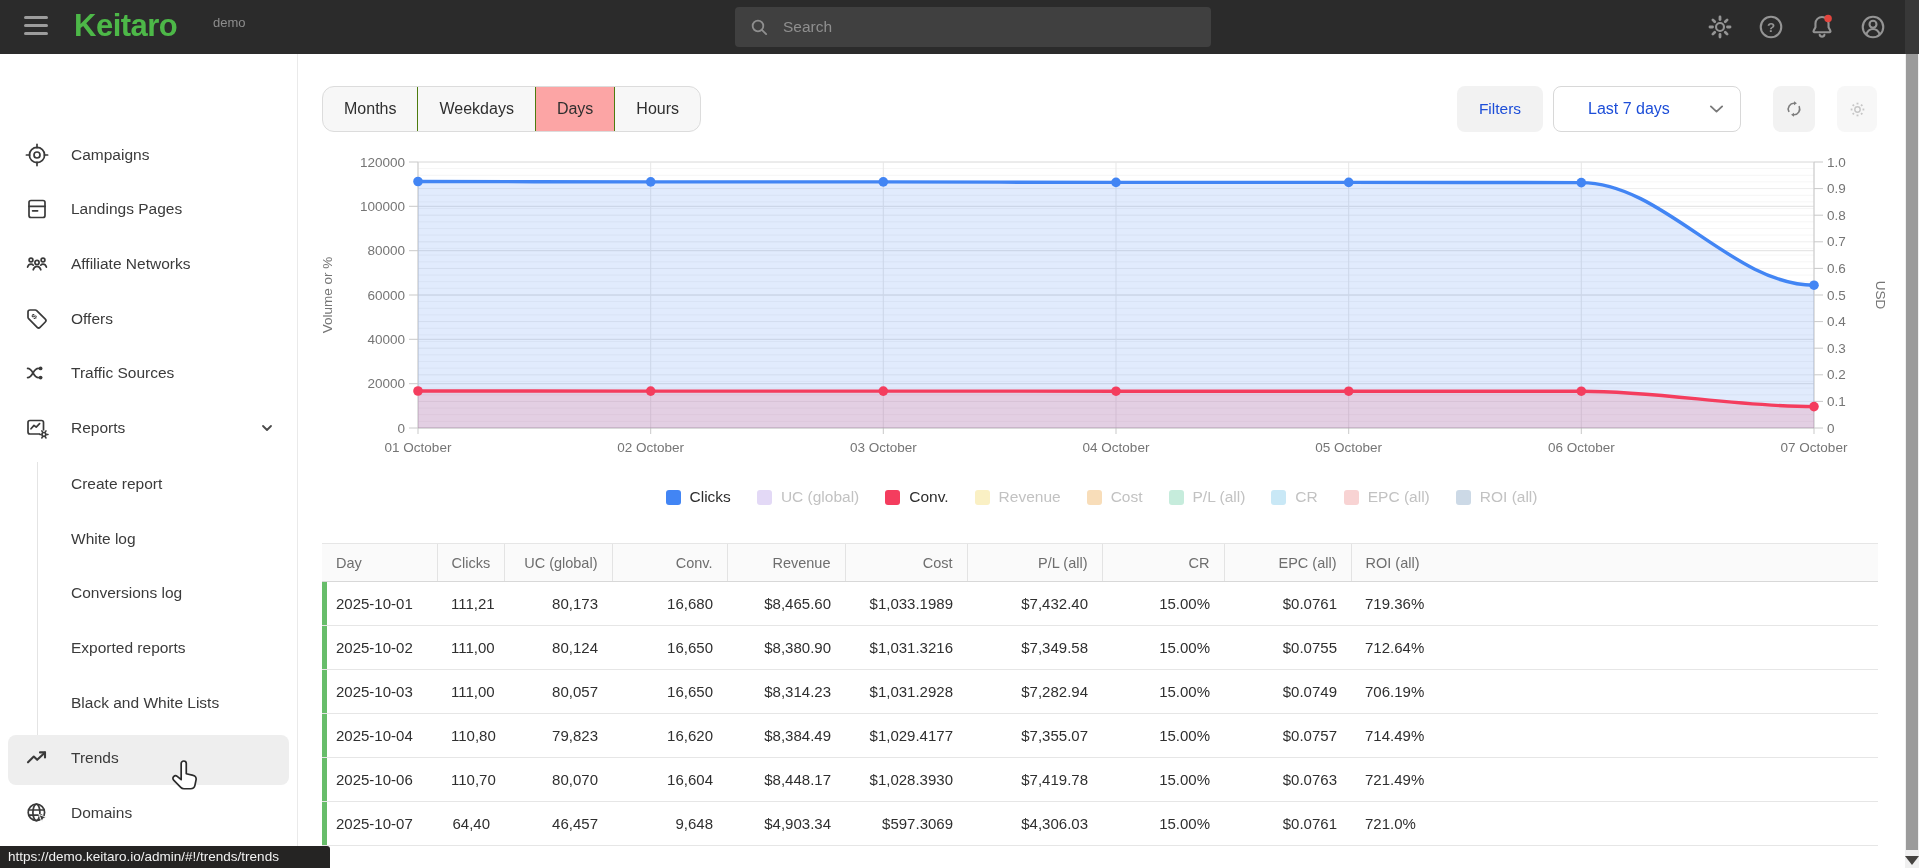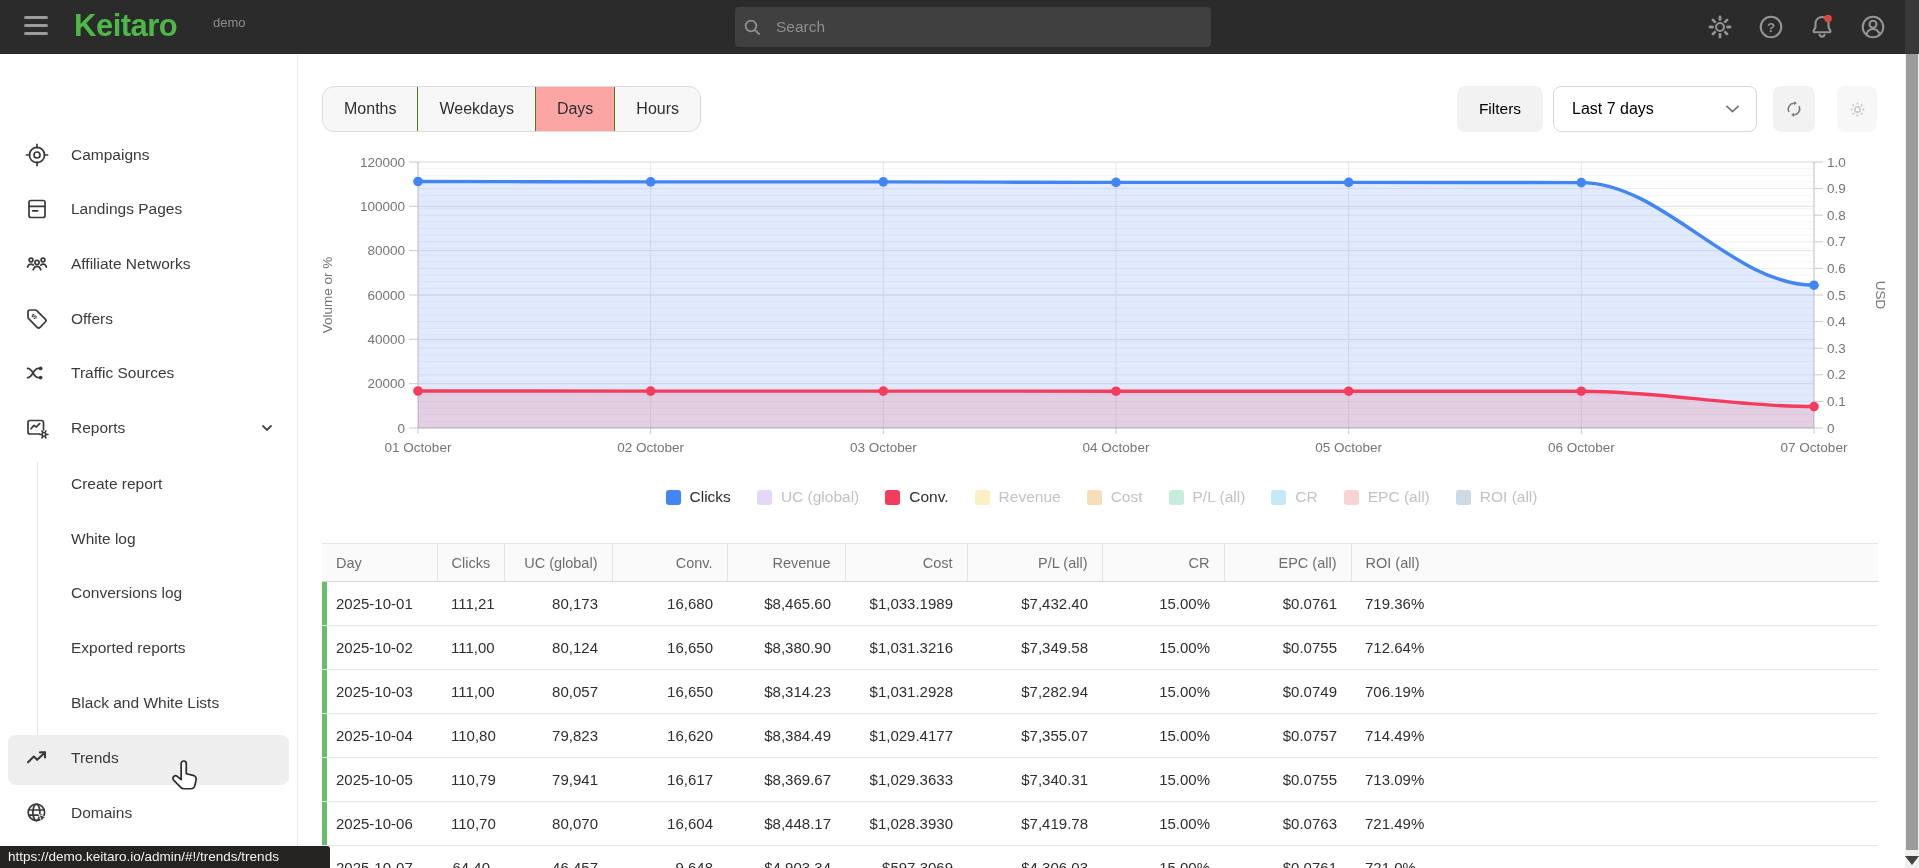--- a/index.html
+++ b/index.html
@@ -5,21 +5,21 @@
   html,body{margin:0;padding:0;background:#fff;}
   #app{position:relative;width:1919px;height:868px;background:#fff;overflow:hidden;
        font-family:"Liberation Sans",sans-serif;color:#2f2f2f;}
   
   .topbar{position:absolute;left:0;top:0;width:1919px;height:54px;background:#2b2b2b;z-index:20;}
   .hamburger{position:absolute;left:24px;top:16px;width:24px;height:22px;cursor:pointer;}
   .hamburger span{display:block;width:24px;height:3px;border-radius:2px;background:#9c9c9c;margin-bottom:5px;}
   .logo{position:absolute;left:74px;top:8px;font-size:31px;font-weight:800;letter-spacing:-0.5px;color:#4db848;cursor:pointer;}
   .env{position:absolute;left:213px;top:15px;font-size:13px;color:#8d8d8d;}
   .search{position:absolute;left:735px;top:7px;width:476px;height:40px;background:#404040;border-radius:4px;
-          display:flex;align-items:center;padding-left:8px;box-sizing:border-box;}
+          display:flex;align-items:center;padding-left:15px;box-sizing:border-box;}
   .search svg{flex:0 0 auto;}
   .search input{margin-left:12px;flex:1;background:transparent;border:none;outline:none;color:#d0d0d0;font-size:15.5px;font-family:inherit;}
   .search input::placeholder{color:#8f8f8f;}
   .top-icons{position:absolute;right:32px;top:13px;display:flex;gap:23px;align-items:center;}
   .top-icons .ticon{width:28px;height:28px;cursor:pointer;}
   
   .sidebar{position:absolute;left:0;top:54px;width:297px;height:814px;background:#fff;border-right:1px solid #eaeaea;z-index:10;}
   .nav-item{position:absolute;left:0;width:297px;height:44px;display:flex;align-items:center;cursor:pointer;}
   .nav-item .nicon{position:absolute;left:25px;width:24px;height:24px;}
   .nav-item .nlabel{position:absolute;left:71px;font-size:15.5px;color:#3b3b3b;white-space:nowrap;}
@@ -28,24 +28,24 @@
   .chev{position:absolute;left:259px;}
   .sicon{stroke:#3a3a3a;fill:none;stroke-width:1.7;stroke-linecap:round;stroke-linejoin:round;}
   
   .main{position:absolute;left:298px;top:54px;width:1607px;height:814px;background:#fff;}
   .tabs{position:absolute;left:24px;top:32px;height:46px;display:flex;border:1px solid #dcdcdc;border-radius:12px;
         overflow:hidden;background:#f7f7f7;box-sizing:border-box;}
   .tabs button{border:none;background:transparent;padding:0 21px;font-size:16px;color:#2f2f2f;font-family:inherit;cursor:pointer;height:100%;}
   .tabs button + button{border-left:1px solid #4d7c0f;}
   .tabs button.active{background:#fca5a5;}
   .btn{position:absolute;top:32px;height:46px;border:none;border-radius:8px;background:#f2f2f2;font-size:15.5px;
-       color:#000000;font-family:inherit;cursor:pointer;display:flex;align-items:center;justify-content:center;box-sizing:border-box;}
+       color:#1d4ed8;font-family:inherit;cursor:pointer;display:flex;align-items:center;justify-content:center;box-sizing:border-box;}
   .filters-btn{left:1159px;width:86px;}
-  .range-select{left:1255px;width:204px;background:#fff;border:1px solid #d8d8d8;justify-content:space-between;
-                padding:0 16px 0 18px;font-size:16px;}
+  .range-select{left:1255px;width:188px;background:#fff;border:1px solid #d8d8d8;justify-content:space-between;
+                padding:0 16px 0 34px;font-size:16px;}
   .refresh-btn{left:1475px;width:42px;}
   .gear-btn{left:1539px;width:40px;background:#f7f7f7;}
   
   #chart-svg{position:absolute;left:12px;top:72px;}
   #chart-svg text{font-family:"Liberation Sans",sans-serif;font-size:13.5px;fill:#757575;}
   .legend{position:absolute;left:0;top:434px;width:1607px;display:flex;justify-content:center;gap:26px;align-items:center;}
   .legend-item{display:flex;align-items:center;gap:9px;font-size:15.5px;cursor:pointer;}
   .legend-item .sw{width:15px;height:15px;border-radius:3px;}
   .legend-item.on{color:#2d2d2d;}
   .legend-item.off{color:#c2c2c2;}
@@ -512,32 +512,20 @@
             <td class="ar">79,823</td>
             <td class="ar">16,620</td>
             <td class="ar">$8,384.49</td>
             <td class="ar">$1,029.4177</td>
             <td class="ar pos">$7,355.07</td>
             <td class="ar">15.00%</td>
             <td class="ar">$0.0757</td>
             <td class="al pos">714.49%</td>
           </tr>
           <tr>
-            <td class="al">2025-10-05</td>
-            <td class="ar">110,79</td>
-            <td class="ar">79,941</td>
-            <td class="ar">16,617</td>
-            <td class="ar">$8,369.67</td>
-            <td class="ar">$1,029.3633</td>
-            <td class="ar pos">$7,340.31</td>
-            <td class="ar">15.00%</td>
-            <td class="ar">$0.0755</td>
-            <td class="al pos">713.09%</td>
-          </tr>
-          <tr>
             <td class="al">2025-10-06</td>
             <td class="ar">110,70</td>
             <td class="ar">80,070</td>
             <td class="ar">16,604</td>
             <td class="ar">$8,448.17</td>
             <td class="ar">$1,028.3930</td>
             <td class="ar pos">$7,419.78</td>
             <td class="ar">15.00%</td>
             <td class="ar">$0.0763</td>
             <td class="al pos">721.49%</td>

